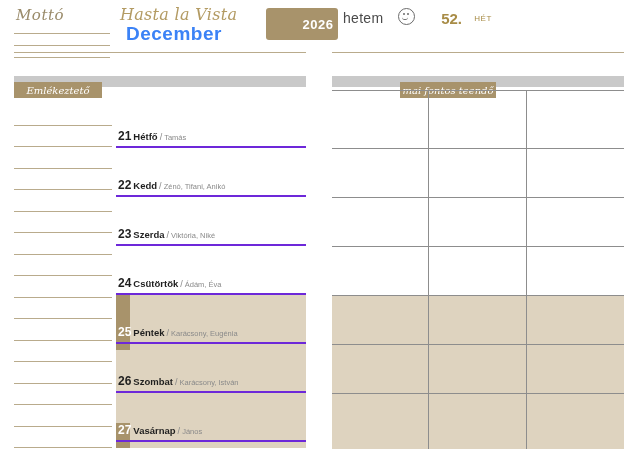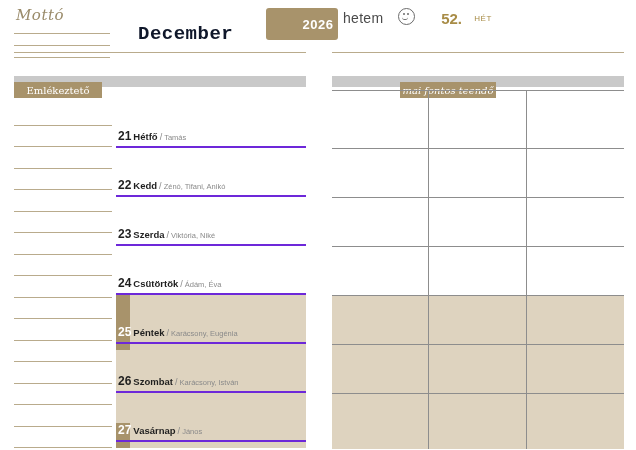--- a/index.html
+++ b/index.html
@@ -65,26 +65,25 @@
     left: 120px; top: 5px;
     font-family: "DejaVu Serif", serif;
     font-style: italic;
     font-size: 16px;
     color: #b39b63;
     letter-spacing: .3px;
   }
   .month-title {
     position: absolute;
     left: 126px; top: 23px;
-    font-family: Liberation Mono, monospace;
+    font-family: Liberation Sans, sans-serif;
     font-weight: bold;
     font-size: 19px;
-    color: #0f172a;
+    color: #3b82f6;
     letter-spacing: .5px;
-    margin-left: 12px;
   }
   .year-box {
     position: absolute;
     left: 266px; top: 8px;
     width: 40px; height: 32px;
     background: #a8936b;
     border-radius: 3px;
     color: #ffffff;
     font-weight: bold;
     font-size: 13px;
@@ -166,20 +165,21 @@
     position: absolute;
     left: 14px; top: 82px;
     width: 88px; height: 16px;
     background: #a8936b;
     display: flex;
     align-items: center;
     justify-content: center;
   }
   .tab-left span {
     font-family: "DejaVu Serif", serif;
+    font-style: italic;
     font-size: 10px;
     color: #ffffff;
   }
   .tab-right {
     position: absolute;
     right: 12px; top: 82px;
     width: 96px; height: 16px;
     background: #a8936b;
     display: flex;
     align-items: center;
@@ -290,20 +290,21 @@
     <div class="motto-label">Mottó</div>
 
     <div class="motto-lines">
       <div class="ln"></div>
       <div class="ln"></div>
       <div class="ln"></div>
     </div>
 
     <div class="header-underline"></div>
 
+    <div class="script-title">Hasta la Vista</div>
     <div class="month-title">December</div>
     <div class="year-box">2026</div>
 
     <div class="grey-bar-left"></div>
     <div class="tab-left">
       <span>Emlékeztető</span>
     </div>
 
     <div class="notes-col">
       <div class="nln"></div>

